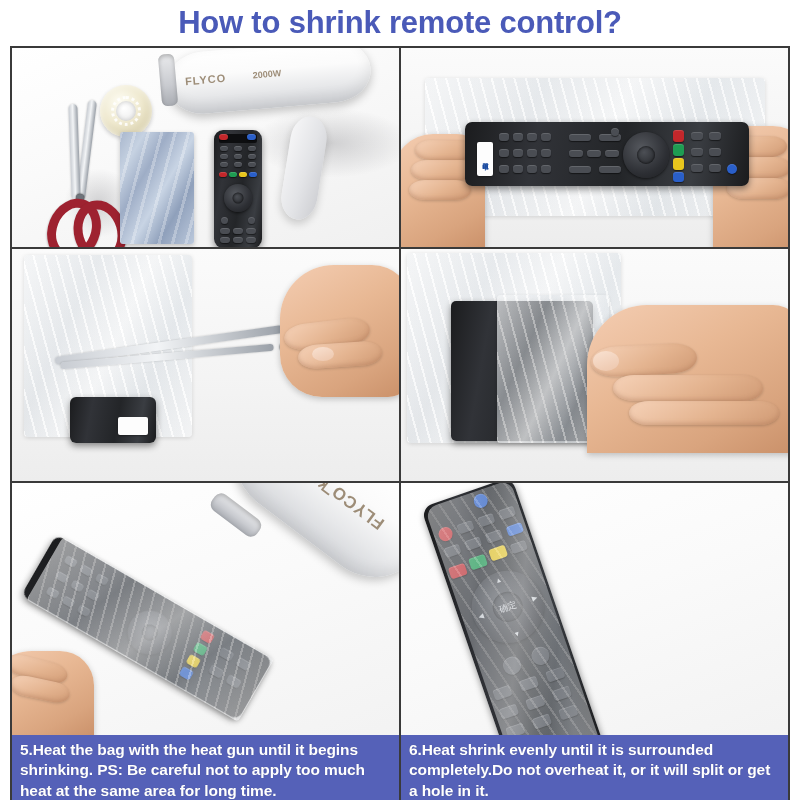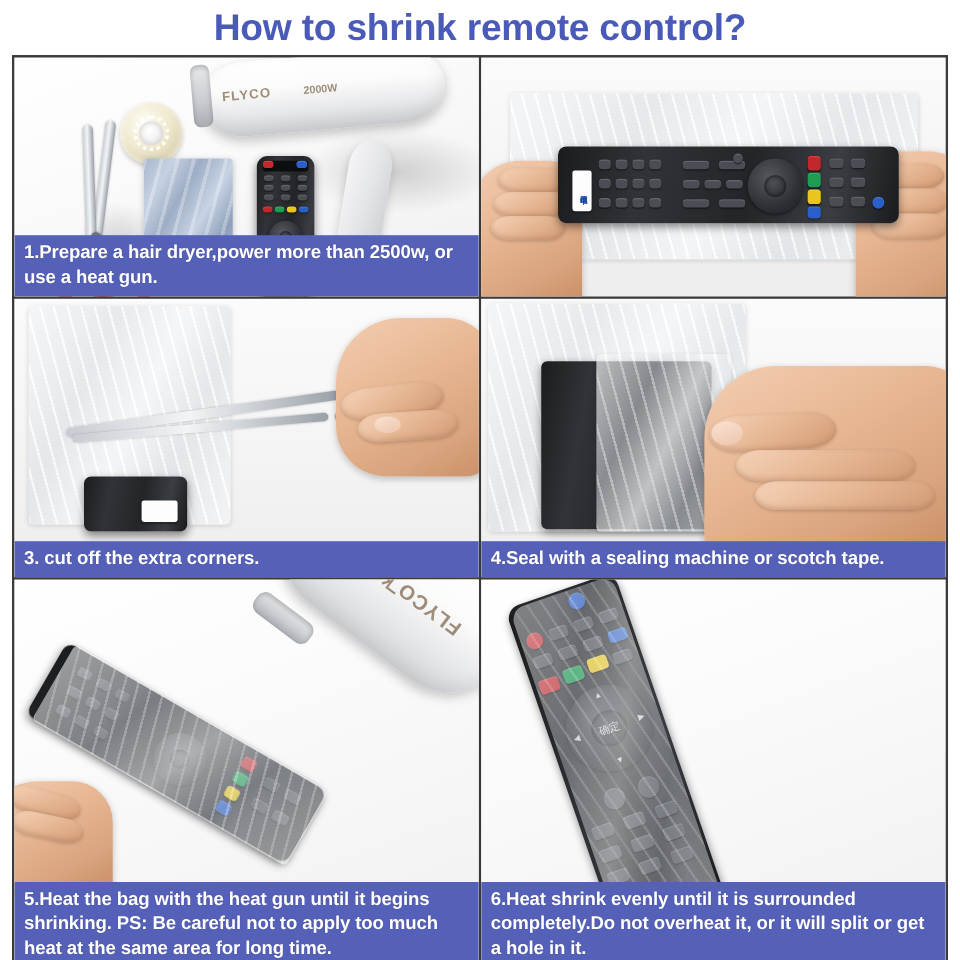--- a/index.html
+++ b/index.html
@@ -210,21 +210,20 @@
         </div>
 
         <div class="shadow-soft" style="left:240px;top:60px;width:160px;height:70px;"></div>
         <div class="dryer-handle" style="left:274px;top:68px;width:36px;height:104px;transform:rotate(9deg);"></div>
         <div class="dryer-body" style="left:155px;top:-2px;width:204px;height:62px;transform:rotate(-5deg);">
           <div class="dryer-brand" style="left:18px;top:22px;font-size:11px;">FLYCO</div>
           <div class="dryer-brand" style="left:86px;top:23px;font-size:9px;letter-spacing:0;">2000W</div>
         </div>
         <div class="dryer-nozzle" style="left:148px;top:6px;width:16px;height:52px;transform:rotate(-5deg);"></div>
       </div>
-      <div class="caption">1.Prepare a hair dryer,power more than 2500w, or use a heat gun.</div>
     </div>
 
     <div class="cell">
       <div class="photo">
         <div class="bg-soft"></div>
 
         <div class="bag-clear" style="left:24px;top:30px;width:340px;height:138px;"></div>
 
         <div class="hand" style="left:-8px;top:86px;width:92px;height:118px;border-radius:40px 28px 0 0;"></div>
         <div class="finger" style="left:14px;top:92px;width:62px;height:20px;"></div>
@@ -295,40 +294,38 @@
           <div class="blade" style="left:48px;top:104px;width:214px;height:7px;border-radius:4px;transform:rotate(-5deg);"></div>
           <div class="pivot" style="left:268px;top:94px;"></div>
           <div class="handle" style="left:286px;top:48px;width:72px;height:56px;border-width:13px;border-color:#b22e3c;transform:rotate(-18deg);"></div>
         </div>
 
         <div class="hand" style="left:268px;top:16px;width:132px;height:132px;border-radius:54px 40px 24px 42px;"></div>
         <div class="finger" style="left:272px;top:72px;width:86px;height:26px;transform:rotate(-7deg);"></div>
         <div class="finger" style="left:286px;top:94px;width:84px;height:24px;transform:rotate(-4deg);"></div>
         <div class="nail" style="left:300px;top:98px;width:22px;height:14px;"></div>
       </div>
-      <div class="caption">3. cut off the extra corners.</div>
     </div>
 
     <div class="cell">
       <div class="photo">
         <div class="bg-soft"></div>
 
         <div class="bag-clear" style="left:6px;top:4px;width:214px;height:190px;"></div>
 
         <div class="remote" style="left:50px;top:52px;width:142px;height:140px;border-radius:5px;"></div>
 
         <div class="bag-clear" style="left:96px;top:46px;width:112px;height:148px;opacity:.85;"></div>
 
         <div class="hand" style="left:186px;top:56px;width:216px;height:148px;border-radius:60px 30px 0 0;"></div>
         <div class="finger" style="left:190px;top:96px;width:106px;height:30px;transform:rotate(-3deg);"></div>
         <div class="nail" style="left:192px;top:102px;width:26px;height:20px;"></div>
         <div class="finger" style="left:212px;top:126px;width:150px;height:26px;"></div>
         <div class="finger" style="left:228px;top:152px;width:150px;height:24px;"></div>
       </div>
-      <div class="caption">4.Seal with a sealing machine or scotch tape.</div>
     </div>
 
     <div class="cell">
       <div class="photo">
         <div class="bg-white"></div>
 
         <div class="remote blur-edge" style="left:20px;top:72px;width:250px;height:70px;border-radius:8px;transform:rotate(30deg);transform-origin:20% 50%;">
           <div class="btn r" style="left:176px;top:8px;width:12px;height:10px;"></div>
           <div class="btn g" style="left:176px;top:22px;width:12px;height:10px;"></div>
           <div class="btn y" style="left:176px;top:36px;width:12px;height:10px;"></div>

